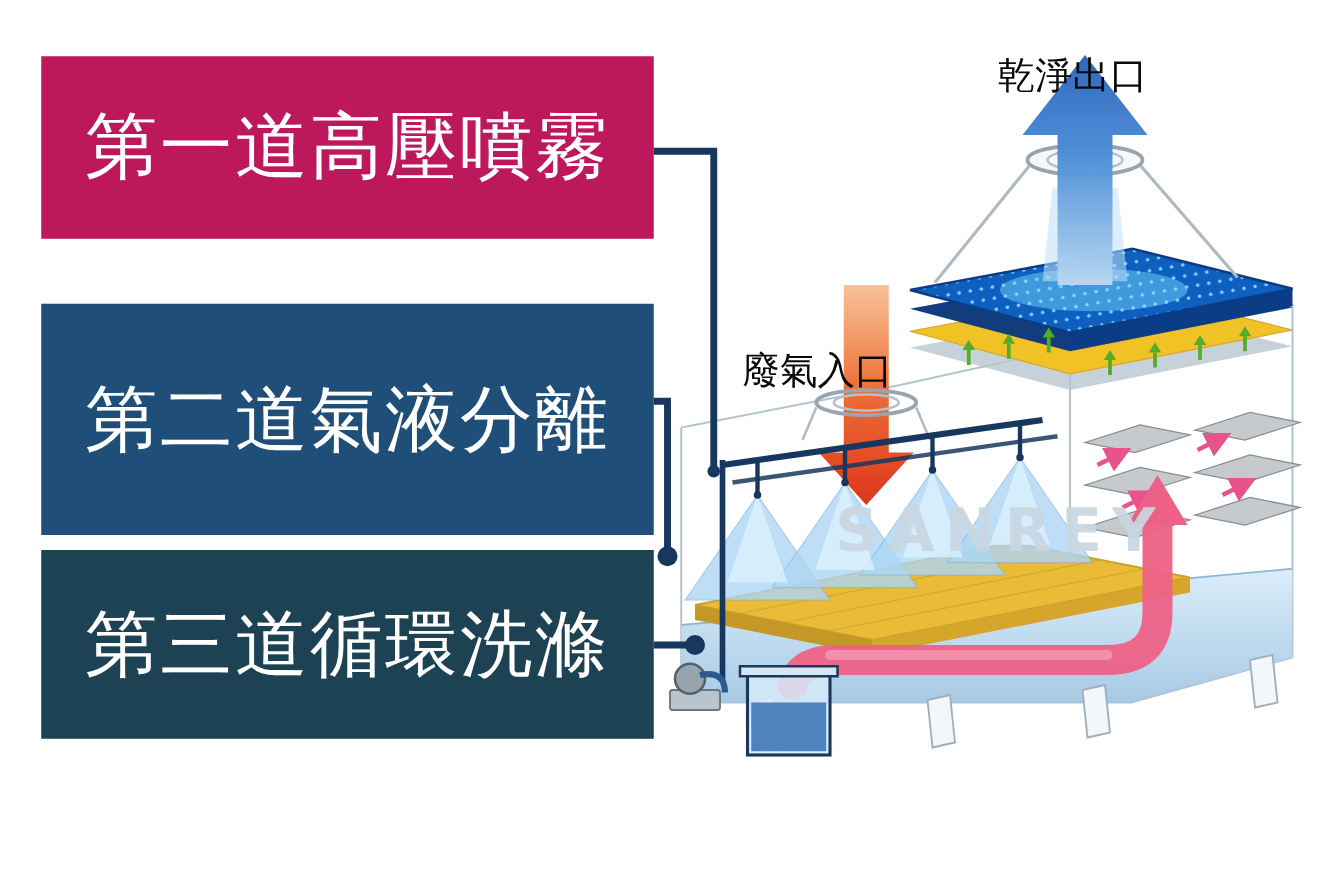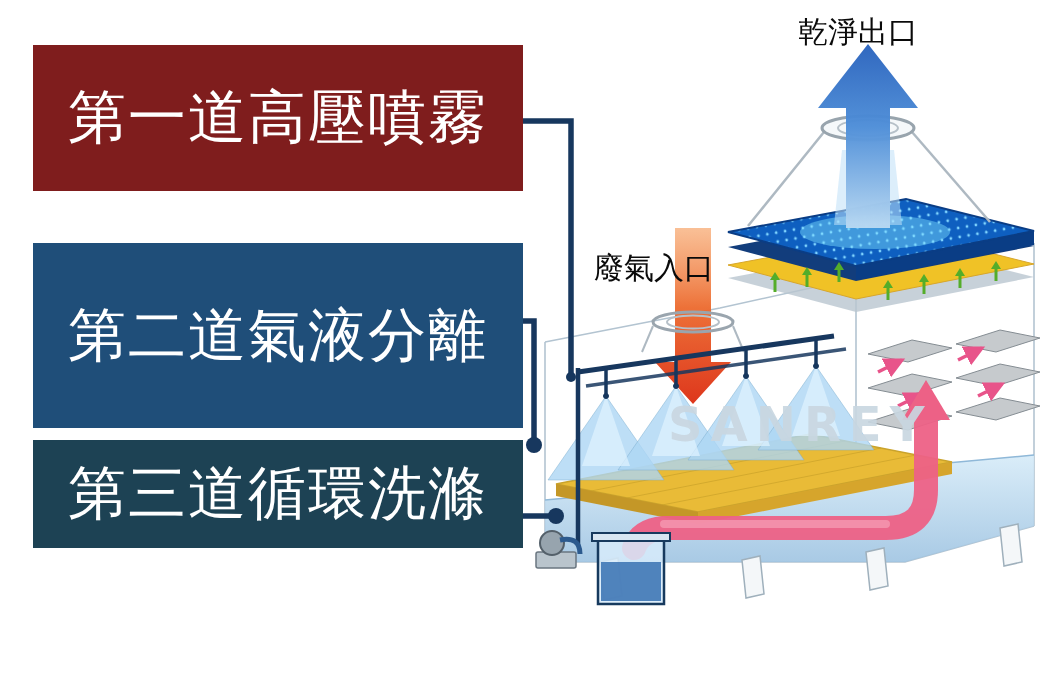--- a/index.html
+++ b/index.html
@@ -15,37 +15,38 @@
     left:33px; width:490px;
     display:flex; align-items:center; justify-content:center;
     color:#ffffff;
     font-family:"DejaVu Serif", serif;
     font-size:58px;
     letter-spacing:2px;
     white-space:nowrap;
   }
   .banner-1 { top:45px;  height:146px; }
   .banner-2 { top:243px; height:185px; }
-  .banner-3 { top:440px; height:108px; }
+  .banner-3 { top:440px; height:151px; }
   .diagram-label {
     position:absolute;
     color:#0a0a0a;
     font-family:Liberation Serif, serif;
     white-space:nowrap;
+    margin-top:28px;
   }
   .label-clean { left:798px; top:12px;  font-size:30px; }
   .label-waste { left:594px; top:248px; font-size:30px; }
   svg.illustration { position:absolute; left:0; top:0; }
 </style>
 </head>
 <body>
 
 <div class="canvas">
 
-  <div class="banner banner-1" style="background-color: #7f1d1d;">
+  <div class="banner banner-1" style="background-color: #be185d;">
     <span>第一道高壓噴霧</span>
   </div>
   <div class="banner banner-2" style="background-color: rgb(31, 78, 121);">
     <span>第二道氣液分離</span>
   </div>
   <div class="banner banner-3" style="background-color: rgb(29, 66, 84);">
     <span>第三道循環洗滌</span>
   </div>
 
   <svg class="illustration" width="1054" height="698" viewBox="0 0 1054 698">

